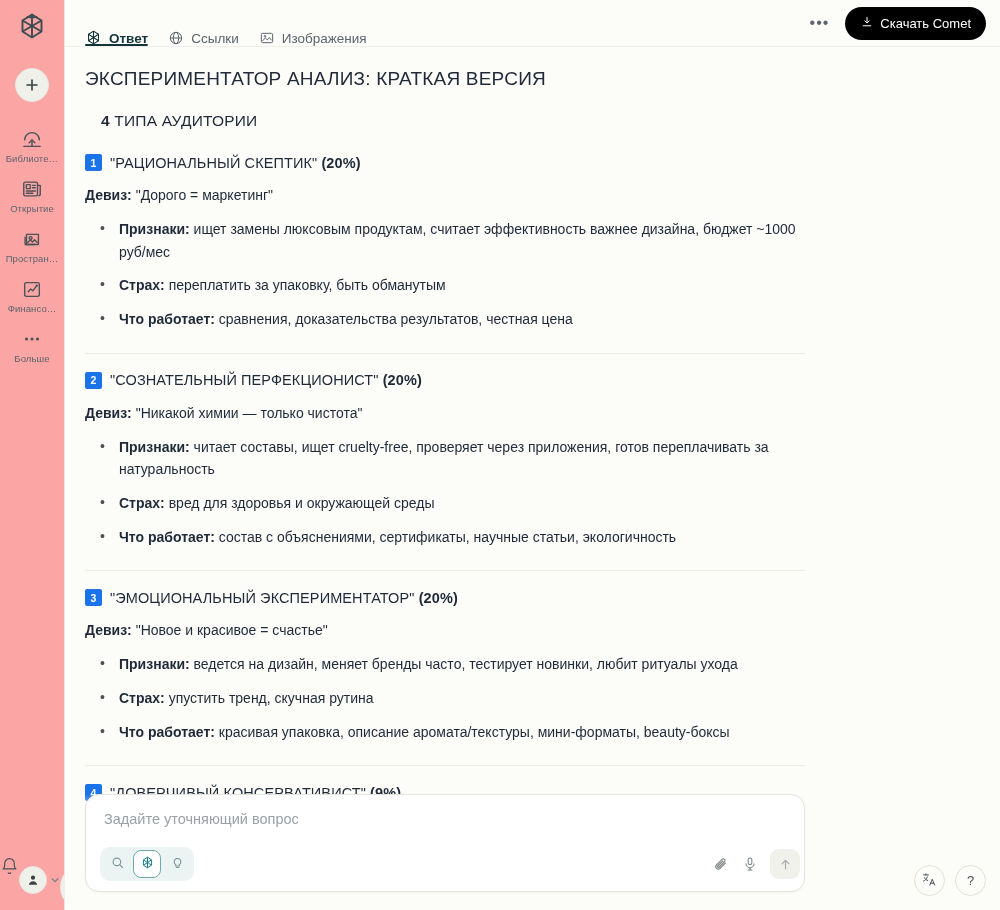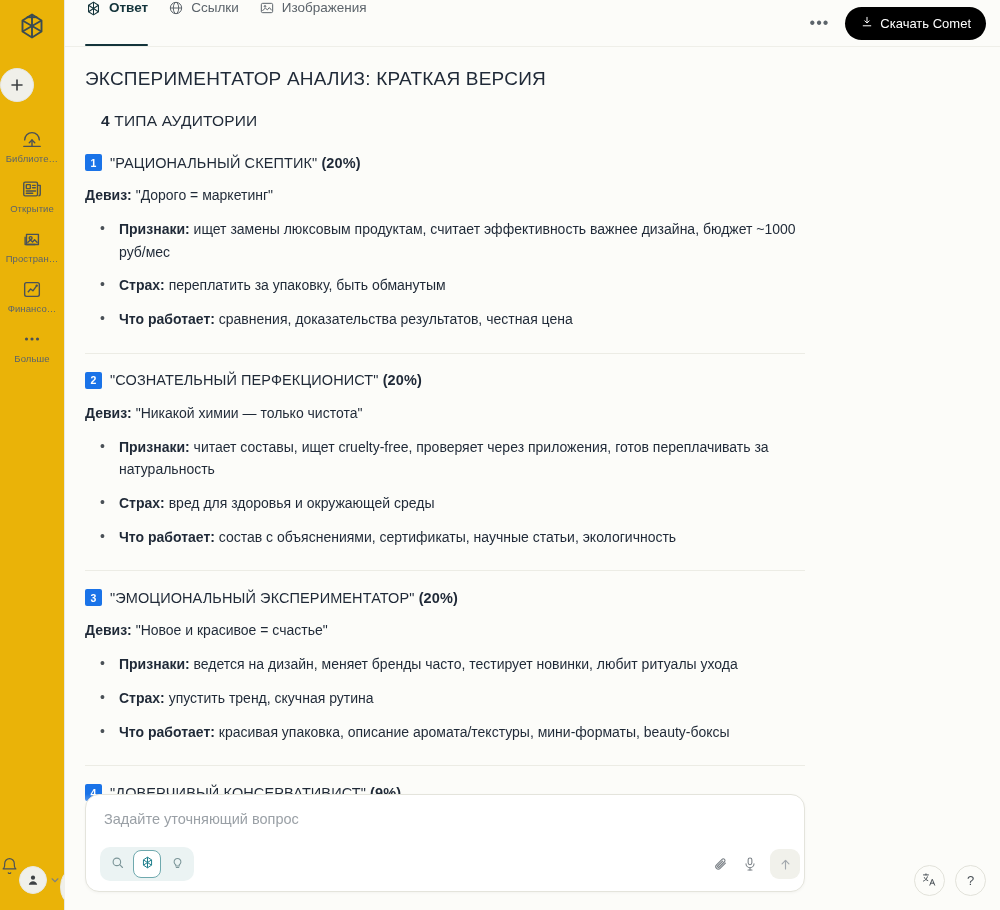--- a/index.html
+++ b/index.html
@@ -10,23 +10,23 @@
     background: #FCFCF9;
     font-family: "Liberation Sans", "DejaVu Sans", sans-serif;
     color: #1F2937;
     -webkit-font-smoothing: antialiased;
   }
   .app { display: flex; width: 1000px; height: 910px; position: relative; }
 
   
   .sidebar {
     width: 65px; height: 910px;
-    background: #eab308;
+    background: #fca5a5;
     border-right: 1px solid #E8E8E2;
-    display: flex; flex-direction: column; align-items: flex-start;
+    display: flex; flex-direction: column; align-items: center;
     flex: 0 0 65px;
     position: relative;
   }
   .logo-wrap {
     height: 48px; width: 100%;
     display: flex; align-items: center; justify-content: center;
     margin-top: 2px;
   }
   .logo-wrap svg { display: block; }
   .new-btn {
@@ -77,21 +77,21 @@
   
   .main { flex: 1 1 auto; height: 910px; position: relative; background: #FCFCF9; }
 
   .topbar {
     height: 46px; display: flex; align-items: center;
     padding: 0 14px 0 20px; gap: 0;
     background: #FCFCF9; position: relative;
   }
   .tabs { display: flex; align-items: center; gap: 20px; height: 46px; }
   .tab {
-    display: flex; align-items: flex-start; gap: 7px;
+    display: flex; align-items: flex-end; gap: 7px;
     height: 46px; cursor: pointer;
     font-size: 13.5px; color: #5C646B; position: relative;
   }
   .tab.active { color: #13343B; font-weight: 600; }
   .tab.active::after {
     content: ""; position: absolute; left: 0; right: 0; bottom: 0;
     height: 2.5px; background: #13343B; border-radius: 2px;
   }
   .tab .ti { display: flex; align-items: center; }
   .top-right { margin-left: auto; display: flex; align-items: center; gap: 10px; }

